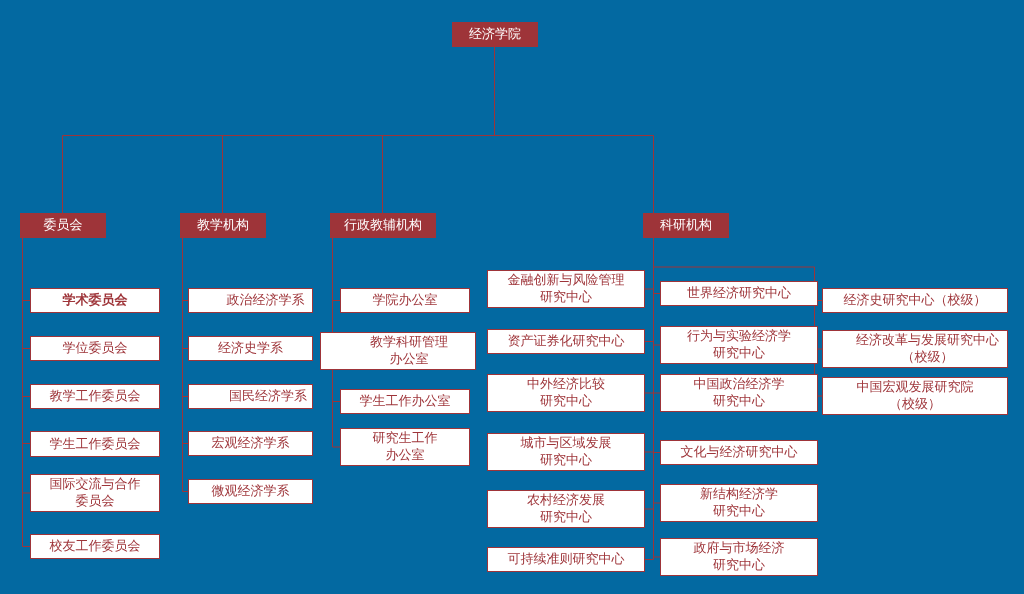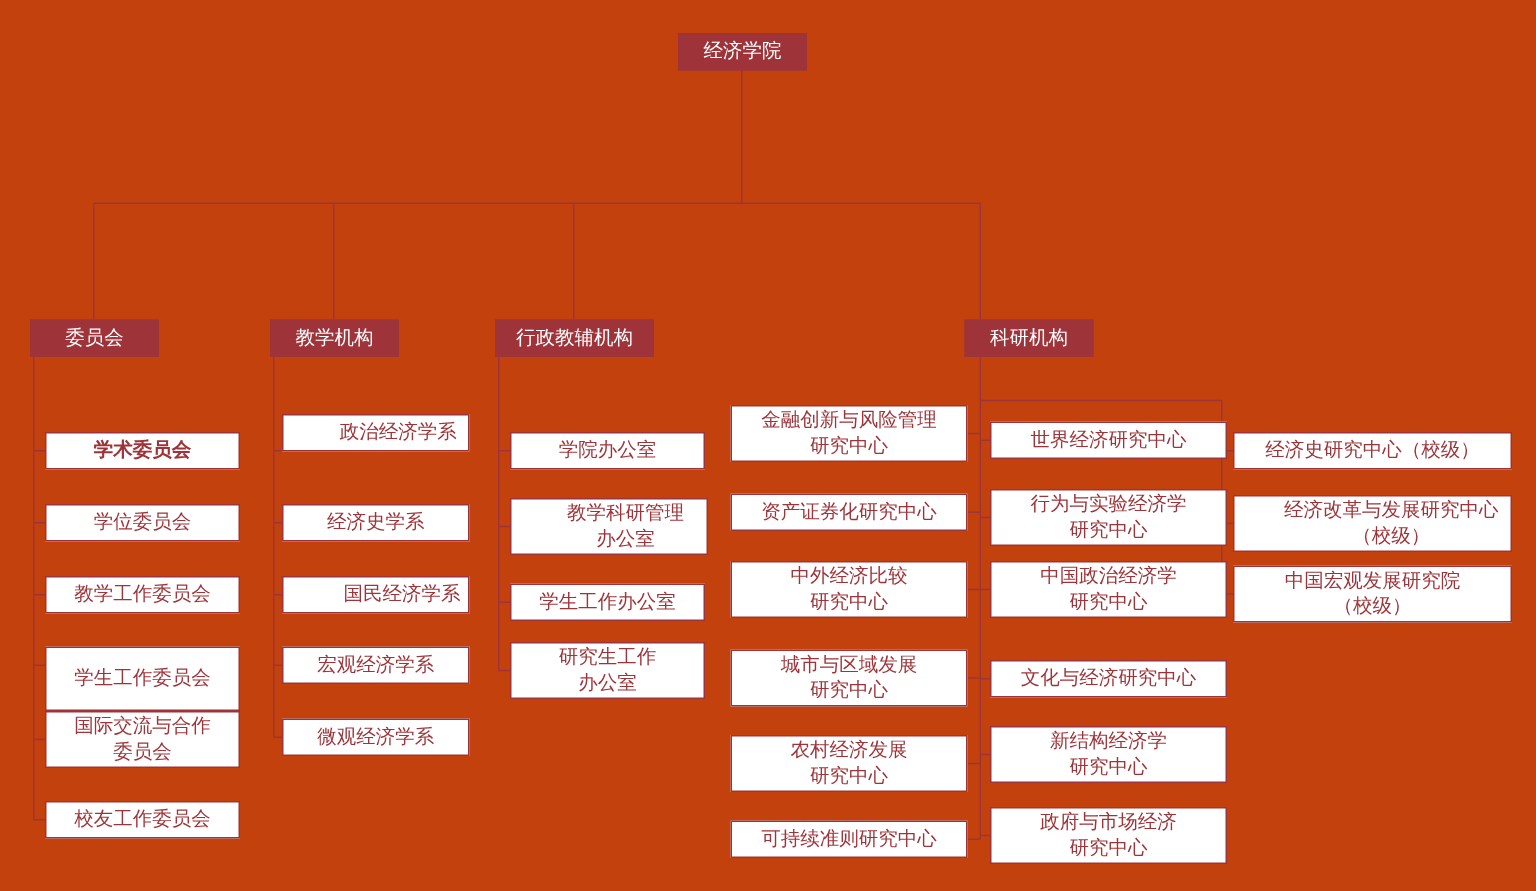--- a/index.html
+++ b/index.html
@@ -1,18 +1,18 @@
 <!DOCTYPE html>
 <html style="--red: #9e3439;"><head>
 <meta charset="utf-8">
 <style>
   :root { --red: #9e3439; }
   html,body { margin:0; padding:0; background:#fff; }
   .stage {
-    position:relative; width:1024px; height:594px; background:#c2410c; overflow:hidden;
+    position:relative; width:1024px; height:594px; background:#0369a1; overflow:hidden;
     font-family:"Liberation Sans","DejaVu Sans",sans-serif;
   }
   .connectors { position:absolute; left:0; top:0; width:1024px; height:594px; color:var(--red); }
   .connectors path { stroke:currentColor; stroke-width:1; fill:none; }
   .node {
     position:absolute; box-sizing:border-box;
     border:1px solid var(--red); background:#fff; color:var(--red);
     display:flex; align-items:center; justify-content:center;
     text-align:center; font-size:13px; line-height:1.3;
     white-space:pre-line; padding:1px 2px;
@@ -35,33 +35,33 @@
   <div class="node filled" style="left:452px;top:22px;width:86px;height:25px;">经济学院</div>
 
   <div class="node filled" style="left:20px;top:213px;width:86px;height:25px;">委员会</div>
   <div class="node filled" style="left:180px;top:213px;width:86px;height:25px;">教学机构</div>
   <div class="node filled" style="left:330px;top:213px;width:106px;height:25px;">行政教辅机构</div>
   <div class="node filled" style="left:643px;top:213px;width:86px;height:25px;">科研机构</div>
 
   <div class="node" style="left:30px;top:288px;width:130px;height:25px;font-weight:bold;">学术委员会</div>
   <div class="node" style="left:30px;top:336px;width:130px;height:25px;">学位委员会</div>
   <div class="node" style="left:30px;top:384px;width:130px;height:25px;">教学工作委员会</div>
-  <div class="node" style="left:30px;top:431px;width:130px;height:43px;text-align:center;">学生工作委员会</div>
+  <div class="node" style="left:30px;top:431px;width:130px;height:26px;text-align:center;">学生工作委员会</div>
   <div class="node" style="left:30px;top:474px;width:130px;height:38px;">国际交流与合作
 委员会</div>
   <div class="node" style="left:30px;top:534px;width:130px;height:25px;">校友工作委员会</div>
 
-  <div class="node" style="left:188px;top:276px;width:125px;height:25px;padding-left:32px;">政治经济学系</div>
+  <div class="node" style="left:188px;top:288px;width:125px;height:25px;padding-left:32px;">政治经济学系</div>
   <div class="node" style="left:188px;top:336px;width:125px;height:25px;">经济史学系</div>
   <div class="node" style="left:188px;top:384px;width:125px;height:25px;padding-left:37px;">国民经济学系</div>
   <div class="node" style="left:188px;top:431px;width:125px;height:25px;">宏观经济学系</div>
   <div class="node" style="left:188px;top:479px;width:125px;height:25px;">微观经济学系</div>
 
   <div class="node" style="left:340px;top:288px;width:130px;height:25px;">学院办公室</div>
-  <div class="node" style="left:340px;top:332px;width:132px;height:38px;padding-left:24px;">教学科研管理
+  <div class="node" style="left:320px;top:332px;width:156px;height:38px;padding-left:24px;">教学科研管理
 办公室</div>
   <div class="node" style="left:340px;top:389px;width:130px;height:25px;">学生工作办公室</div>
   <div class="node" style="left:340px;top:428px;width:130px;height:38px;">研究生工作
 办公室</div>
 
   <div class="node" style="left:487px;top:270px;width:158px;height:38px;">金融创新与风险管理
 研究中心</div>
   <div class="node" style="left:487px;top:329px;width:158px;height:25px;">资产证券化研究中心</div>
   <div class="node" style="left:487px;top:374px;width:158px;height:38px;">中外经济比较
 研究中心</div>

